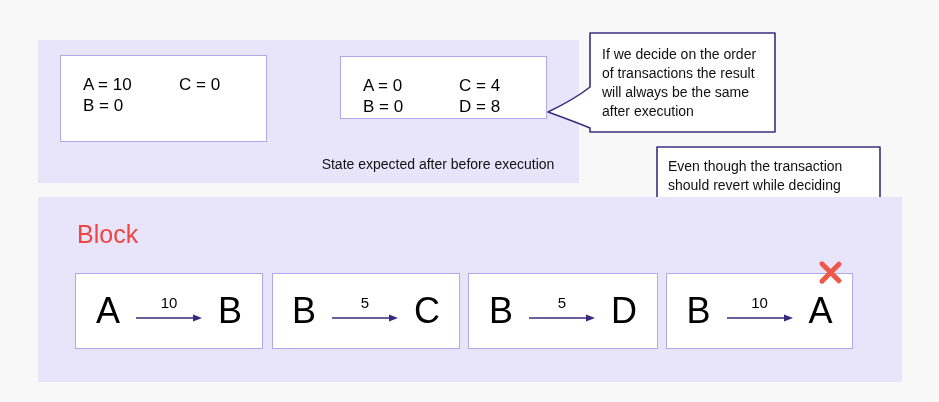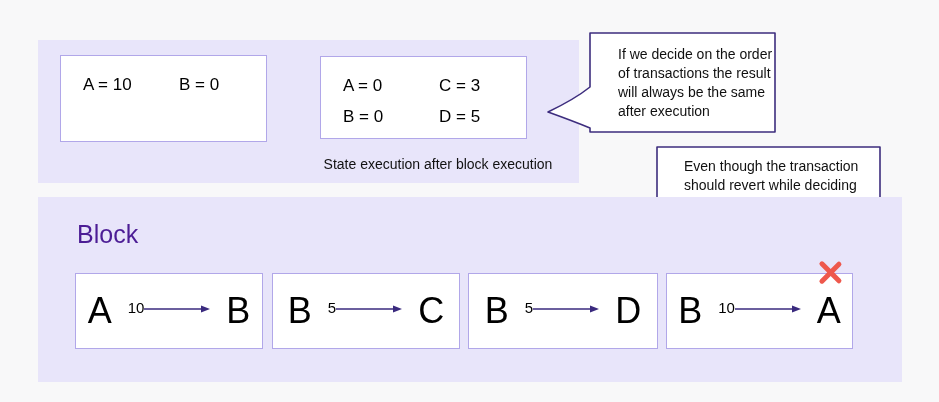--- a/index.html
+++ b/index.html
@@ -9,75 +9,76 @@
   }
   .panel{position:absolute;background:#e8e5fa;}
   .panel-top{left:38px;top:40px;width:541px;height:143px;}
   .panel-bottom{left:38px;top:197px;width:864px;height:185px;}
 
   .state-box{
     position:absolute;background:#ffffff;border:1px solid #b1a7e9;
     box-sizing:border-box;
   }
   .state-grid{
-    display:grid;grid-template-columns:96px auto;row-gap:11px;
+    display:grid;grid-template-columns:96px auto;row-gap:1px;
     padding:19px 0 0 22px;font-size:17px;line-height:20px;
   }
   .state-caption{
     position:absolute;font-size:14px;color:#111;text-align:center;
     white-space:nowrap;
   }
 
   .callout-svg{position:absolute;overflow:visible;}
   .callout-text{
-    position:absolute;font-size:14px;line-height:19px;color:#101010;margin-left:16px;
+    position:absolute;font-size:14px;line-height:19px;color:#101010;
   }
 
-  .block-title{position:absolute;left:77px;top:220px;font-size:25px;color:#4c1d95;}
+  .block-title{position:absolute;left:77px;top:220px;font-size:25px;color:#ef4444;}
 
   .tx-box{
     position:absolute;top:273px;height:76px;background:#ffffff;
     border:1px solid #b1a7e9;box-sizing:border-box;
     display:flex;align-items:center;justify-content:center;gap:16px;
   }
   .tx-letter{font-size:36px;line-height:36px;}
-  .tx-arrow-group{display:flex;align-items:center;margin-top:-4px;}
+  .tx-arrow-group{display:flex;flex-direction:column;align-items:center;margin-top:-4px;}
   .tx-amount{font-size:15px;line-height:15px;margin-bottom:3px;}
 
   .reject-x{position:absolute;left:817px;top:259px;width:26px;height:27px;}
   .reject-x span{
     position:absolute;left:11px;top:-1px;width:4.5px;height:29px;
     background:#ee584c;border-radius:2.5px;display:block;
   }
   .reject-x .bar-a{transform:rotate(45deg);}
   .reject-x .bar-b{transform:rotate(-45deg);}
 </style>
 </head>
 <body>
 
 <div class="canvas">
 
   <div class="panel panel-top"></div>
 
   <div class="state-box" style="left:60px;top:55px;width:207px;height:87px;">
     <div class="state-grid">
       <span>A = 10</span>
+      <span>C = 0</span>
       <span>B = 0</span>
     </div>
   </div>
 
-  <div class="state-box" style="left:320px;top:56px;width:207px;height:83px;">
+  <div class="state-box" style="left:340px;top:56px;width:207px;height:63px;">
     <div class="state-grid">
       <span>A = 0</span>
-      <span>C = 3</span>
+      <span>C = 4</span>
       <span>B = 0</span>
-      <span>D = 5</span>
+      <span>D = 8</span>
     </div>
   </div>
-  <div class="state-caption" style="left:318px;top:156px;width:240px;">State execution after block execution</div>
+  <div class="state-caption" style="left:318px;top:156px;width:240px;">State expected after before execution</div>
 
   <svg class="callout-svg" style="left:545px;top:31px;" width="232" height="103" viewBox="0 0 232 103">
     <path d="M45,2 L230,2 L230,101 L45,101 L45,97 Q28,90 3,81 Q30,68 45,56 Z" fill="#ffffff" stroke="#3d2d7e" stroke-width="1.6" stroke-linejoin="round"></path>
   </svg>
   <div class="callout-text" style="left:602px;top:45px;width:166px;">If we decide on the order of transactions the result will always be the same after execution</div>
 
   <svg class="callout-svg" style="left:655px;top:145px;" width="228" height="125" viewBox="0 0 228 125">
     <path d="M2,2 L225,2 L225,91 L95,91 Q84,103 67,121 Q56,102 34,91 L2,91 Z" fill="#ffffff" stroke="#3d2d7e" stroke-width="1.6" stroke-linejoin="round"></path>
   </svg>
   <div class="callout-text" style="left:668px;top:157px;width:200px;">Even though the transaction should revert while deciding order it does not matter since we don’t execute right now</div>

